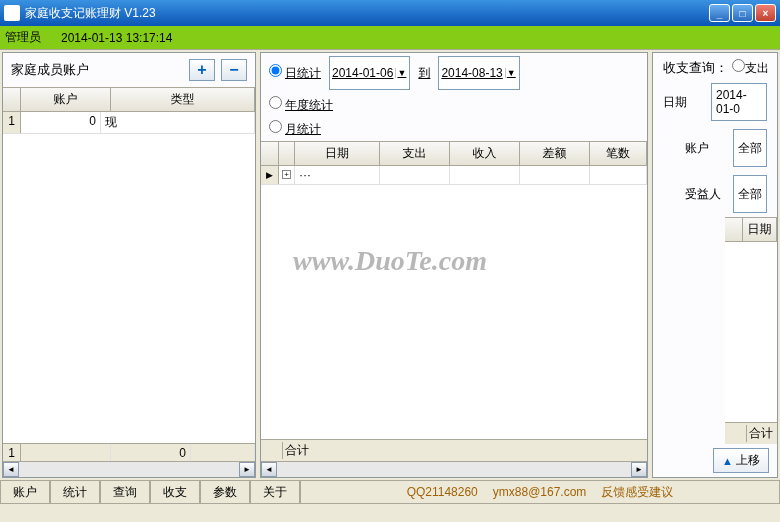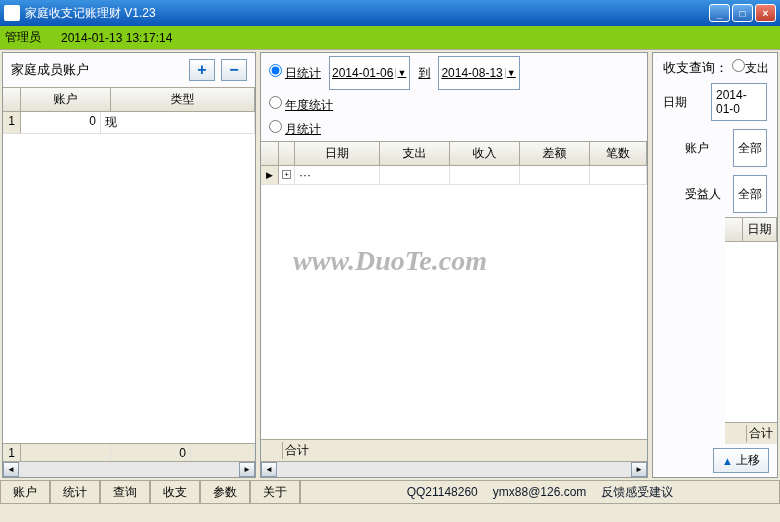--- a/index.html
+++ b/index.html
@@ -53,21 +53,21 @@
 .field-row { display: flex; align-items: center; gap: 8px; padding: 4px 10px; }
 .field-row .label { width: 40px; }
 .field-row .combo { border: 1px solid #7f9db9; background: #fff; padding: 18px 4px; flex: 1; display: flex; justify-content: space-between; align-items: center; height: 20px; overflow: hidden; }
 
 .right-actions { padding: 4px 8px; display: flex; gap: 6px; justify-content: flex-end; }
 .action-btn { border: 1px solid #7f9db9; background: linear-gradient(#fff,#e8eef4); padding: 3px 8px; cursor: pointer; display: flex; align-items: center; gap: 3px; }
 .action-arrow-up { color: #0060c0; font-size: 11px; }
 
 .statusbar { height: 24px; background: #ece9d8; border-top: 1px solid #aca899; display: flex; align-items: stretch; }
 .status-item { border: 1px solid #aca899; border-top: none; padding: 3px 12px; background: #ece9d8; }
-.status-spacer { flex: 1; border: 1px solid #aca899; border-top: none; display: flex; align-items: center; justify-content: center; gap: 15px; color: #0f172a; }
+.status-spacer { flex: 1; border: 1px solid #aca899; border-top: none; display: flex; align-items: center; justify-content: center; gap: 15px; color: #a16207; }
 
 .watermark { position: absolute; top: 50%; left: 50%; transform: translate(-50%, -50%); font-size: 28px; font-style: italic; color: #999; opacity: 0.7; font-family: serif; pointer-events: none; z-index: 100; font-weight: bold; }
 
 .sum-row { border-top: 1px solid #aca899; background: #ece9d8; padding: 2px 4px; display: flex; }
 .sum-row .sum-label { margin-left: 20px; }
 
 .rowmark { width: 18px; text-align: center; background: #ece9d8; border-right: 1px solid #aca899; display: flex; align-items: center; justify-content: center; }
 .rowmark span { font-size: 9px; }
 .expand-cell { width: 16px; text-align: center; border-right: 1px solid #e0e0e0; }
 .expand-btn { display: inline-block; width: 9px; height: 9px; border: 1px solid #888; font-size: 8px; line-height: 7px; text-align: center; cursor: pointer; }
@@ -227,18 +227,18 @@
 
 <div class="statusbar">
   <div class="status-item">账户</div>
   <div class="status-item">统计</div>
   <div class="status-item">查询</div>
   <div class="status-item">收支</div>
   <div class="status-item">参数</div>
   <div class="status-item">关于</div>
   <div class="status-spacer">
     <span>QQ21148260</span>
-    <span>ymx88@126.com</span>
+    <span>ymx88@167.com</span>
     <span>反馈感受建议</span>
   </div>
 </div>
 
 <div class="watermark">www.DuoTe.com</div>
 
 </body></html>

